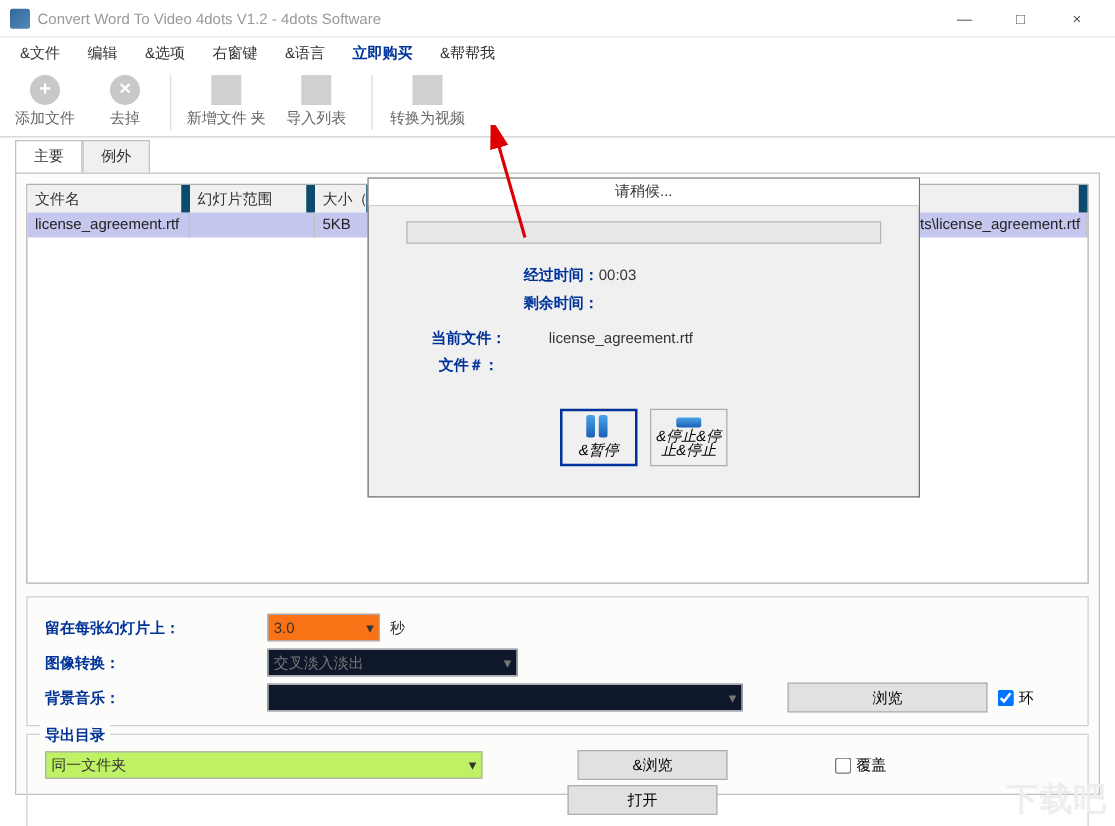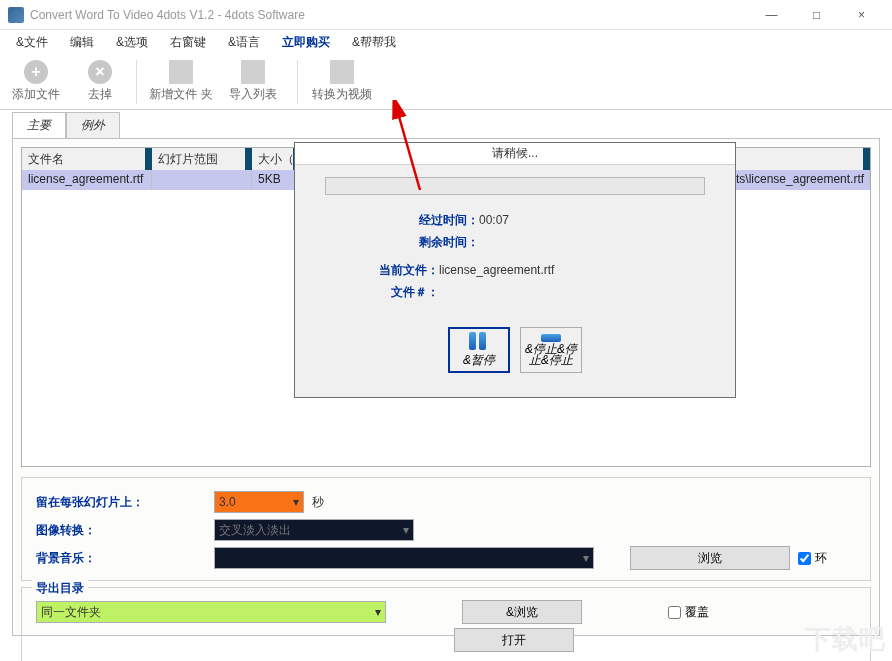--- a/index.html
+++ b/index.html
@@ -14,21 +14,21 @@
 .menubar span { padding: 2px 10px; color: #333; }
 .menubar .buy { color: #003399; font-weight: bold; }
 
 .toolbar { height: 56px; display: flex; align-items: center; padding: 2px 4px; gap: 8px; border-bottom: 1px solid #d0d0d0; }
 .tool-btn { display: flex; flex-direction: column; align-items: center; justify-content: center; min-width: 64px; height: 52px; color: #666; }
 .tool-btn.small { min-width: 48px; }
 .tool-ico { width: 24px; height: 24px; border-radius: 50%; background: #c8c8c8; margin-bottom: 2px; display: flex; align-items: center; justify-content: center; color: #fff; font-size: 16px; font-weight: bold; }
 .tool-sq { width: 24px; height: 24px; background: #d0d0d0; margin-bottom: 2px; }
 .tool-sep { width: 1px; height: 44px; background: #ddd; margin: 0 4px; }
 
-.tabs { display: flex; margin: 2px 0 0 12px; font-style: italic; }
+.tabs { display: flex; margin: 2px 0 0 12px; }
 .tab { padding: 4px 14px; border: 1px solid #c0c0c0; border-bottom: none; background: #f0f0f0; color: #333; }
 .tab.active { background: #fff; }
 
 .content { border: 1px solid #c0c0c0; margin: 0 12px; height: 498px; background: #fcfcfa; padding: 8px; position: relative; }
 
 .grid-wrap { border: 1px solid #b0b0b0; background: #fff; height: 320px; }
 .grid-head { display: flex; background: #f0f0f0; height: 22px; }
 .grid-head div { border-right: 7px solid #0c4a6e; padding: 3px 6px; color: #333; white-space: nowrap; overflow: hidden; }
 .grid-row { display: flex; background: #c5c7ee; height: 20px; }
 .grid-row div { border-right: 1px solid #c0c0c0; padding: 2px 6px; color: #222; white-space: nowrap; overflow: hidden; }
@@ -51,21 +51,21 @@
 .chk input { width: 13px; height: 13px; }
 .legend { position: absolute; top: -8px; left: 10px; background: #fcfcfa; padding: 0 4px; color: #003399; font-weight: bold; }
 .unit { color: #333; }
 
 .dialog { position: absolute; left: 294px; top: 142px; width: 442px; height: 256px; background: #f0f0f0; border: 1px solid #707070; z-index: 10; }
 .dlg-title { height: 22px; background: #fff; display: flex; align-items: center; justify-content: center; color: #333; border-bottom: 1px solid #d0d0d0; }
 .progress { margin: 12px 30px 4px; height: 18px; border: 1px solid #b8b8b8; background: #e8e8e8; }
 .info { padding: 10px 14px; }
 .info-row { display: flex; height: 22px; align-items: center; }
 .info-lbl { width: 170px; text-align: right; color: #003399; font-weight: bold; padding-right: 0; }
-.info-lbl.left { text-align: right; width: 130px; padding-left: 2px; }
+.info-lbl.left { text-align: center; width: 130px; padding-left: 2px; }
 .info-val { color: #333; }
 .dlg-btns { display: flex; justify-content: center; gap: 10px; margin-top: 14px; font-style: italic; }
 .dlg-btn { width: 62px; height: 46px; border: 2px solid #003399; background: #f0f0f0; display: flex; flex-direction: column; align-items: center; justify-content: center; font-size: 11px; }
 .dlg-btn.plain { border: 1px solid #adadad; }
 .pause-ico { width: 20px; height: 18px; display: flex; gap: 3px; margin-bottom: 2px; }
 .pause-ico span { width: 7px; background: linear-gradient(#4aa3e8,#1c5fb8); border-radius: 2px; }
 .stop-ico { width: 20px; height: 8px; background: linear-gradient(#4aa3e8,#1c5fb8); border-radius: 2px; margin-bottom: 2px; }
 
 .arrow { position: absolute; left: 390px; top: 100px; z-index: 20; pointer-events: none; }
 
@@ -196,21 +196,21 @@
   </div>
 
 </div>
 
 <div class="dialog">
   <div class="dlg-title">请稍候...</div>
   <div class="progress"></div>
   <div class="info">
     <div class="info-row">
       <div class="info-lbl">经过时间：</div>
-      <div class="info-val">00:07</div>
+      <div class="info-val">00:03</div>
     </div>
     <div class="info-row">
       <div class="info-lbl">剩余时间：</div>
       <div class="info-val"></div>
     </div>
     <div class="info-row" style="margin-top:6px">
       <div class="info-lbl left">当前文件：</div>
       <div class="info-val">license_agreement.rtf</div>
     </div>
     <div class="info-row">

